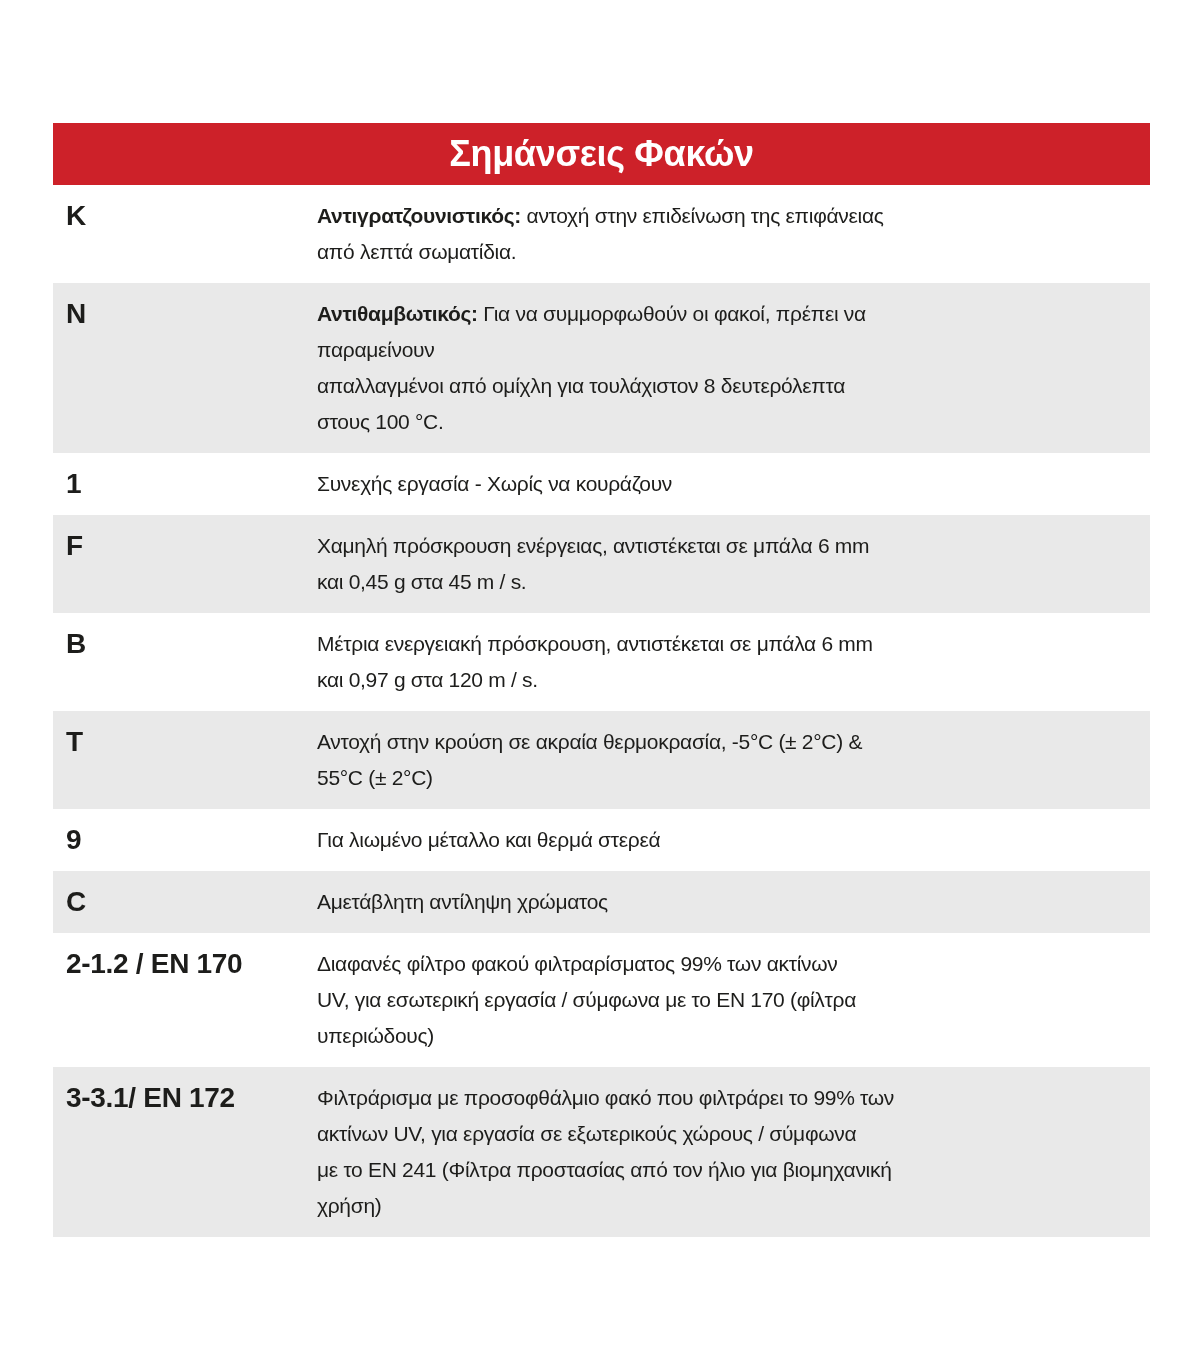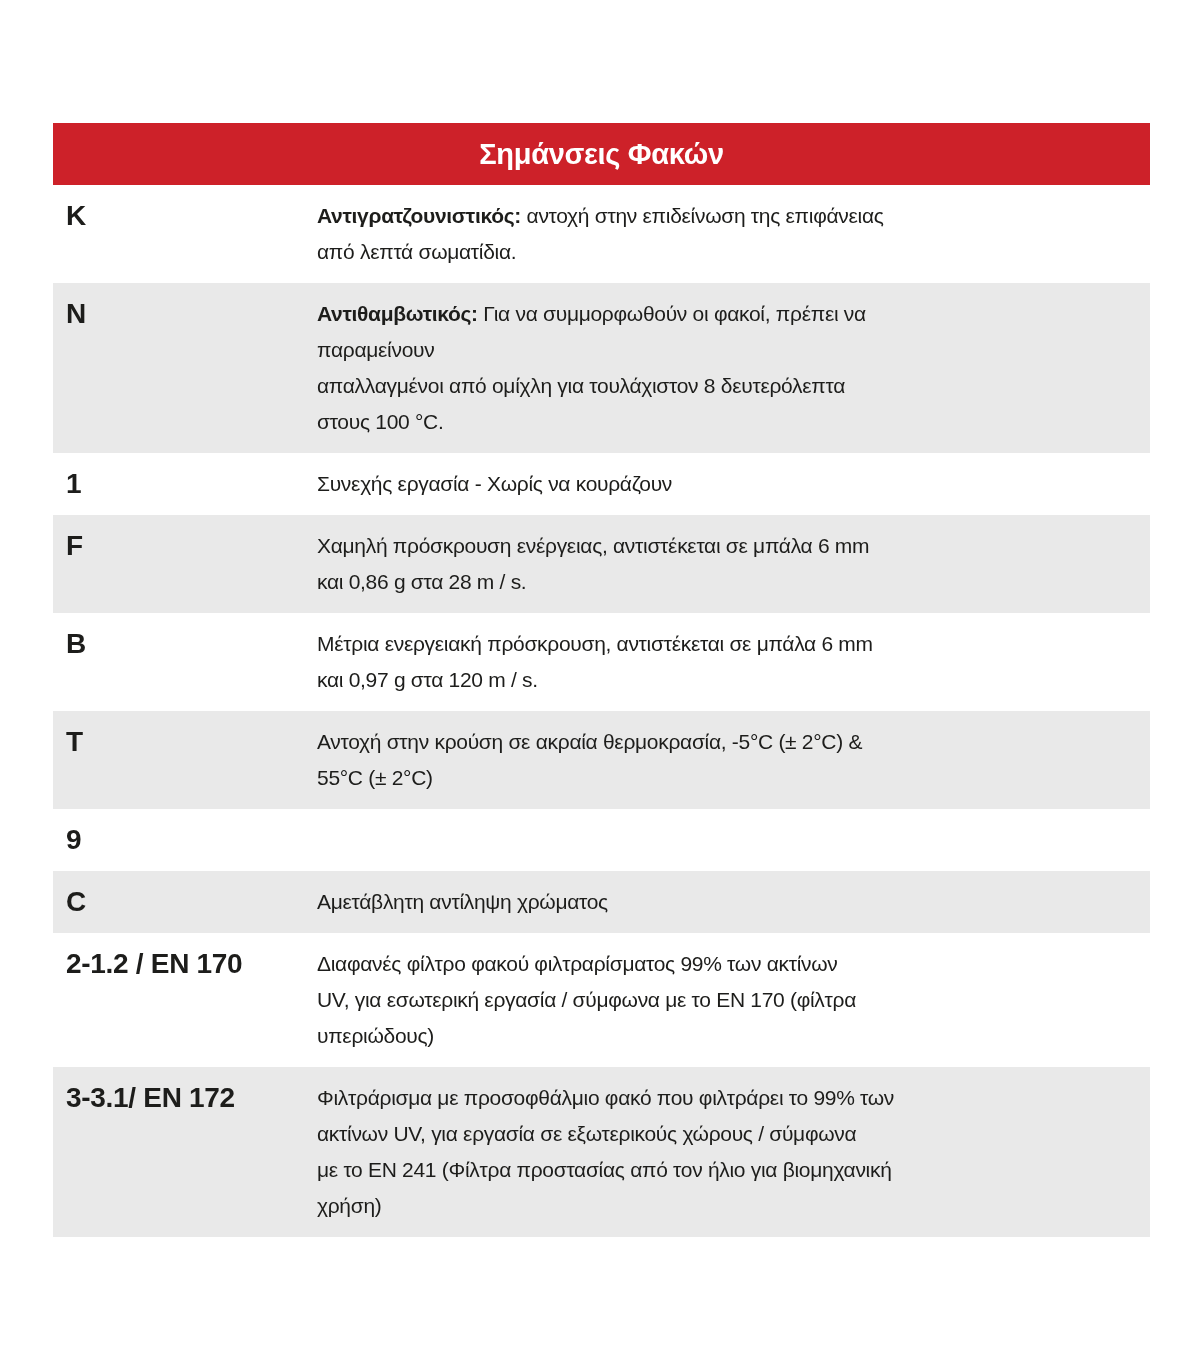--- a/index.html
+++ b/index.html
@@ -27,21 +27,21 @@
     width: 1097px;
     color: var(--text-color);
   }
   .table-header {
     background: var(--header-bg);
     color: var(--header-text);
     height: 62px;
     display: flex;
     align-items: center;
     justify-content: center;
-    font-size: 29px;
+    font-size: 36px;
     font-weight: 700;
     letter-spacing: -0.3px;
   }
   .row {
     display: flex;
     align-items: flex-start;
     padding: 13px 0;
     background: transparent;
   }
   .row.shaded {
@@ -90,37 +90,38 @@
   </div>
 
   <div class="row">
     <div class="code">1</div>
     <div class="desc"><span class="bold"></span><span class="text">Συνεχής εργασία - Χωρίς να κουράζουν</span></div>
   </div>
 
   <div class="row shaded">
     <div class="code">F</div>
     <div class="desc"><span class="bold"></span><span class="text">Χαμηλή πρόσκρουση ενέργειας, αντιστέκεται σε μπάλα 6 mm
-και 0,86 g στα 28 m / s.</span></div>
+και 0,45 g στα 45 m / s.</span></div>
   </div>
 
   <div class="row">
     <div class="code">B</div>
     <div class="desc"><span class="bold"></span><span class="text">Μέτρια ενεργειακή πρόσκρουση, αντιστέκεται σε μπάλα 6 mm
 και 0,97 g στα 120 m / s.</span></div>
   </div>
 
   <div class="row shaded">
     <div class="code">T</div>
     <div class="desc"><span class="bold"></span><span class="text">Αντοχή στην κρούση σε ακραία θερμοκρασία, -5°C (± 2°C) &amp;
 55°C (± 2°C)</span></div>
   </div>
 
   <div class="row">
     <div class="code">9</div>
+    <div class="desc"><span class="bold"></span><span class="text">Για λιωμένο μέταλλο και θερμά στερεά</span></div>
   </div>
 
   <div class="row shaded">
     <div class="code">C</div>
     <div class="desc"><span class="bold"></span><span class="text">Αμετάβλητη αντίληψη χρώματος</span></div>
   </div>
 
   <div class="row">
     <div class="code">2-1.2 / EN 170</div>
     <div class="desc"><span class="bold"></span><span class="text">Διαφανές φίλτρο φακού φιλτραρίσματος 99% των ακτίνων

